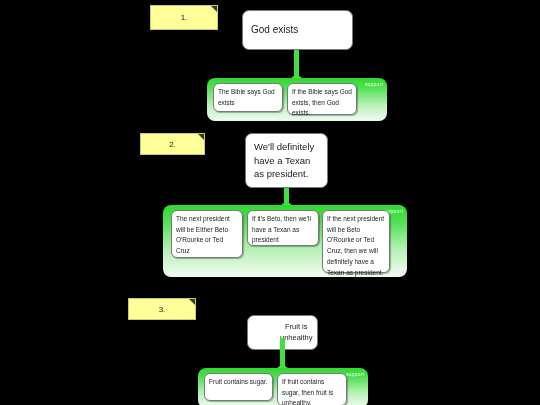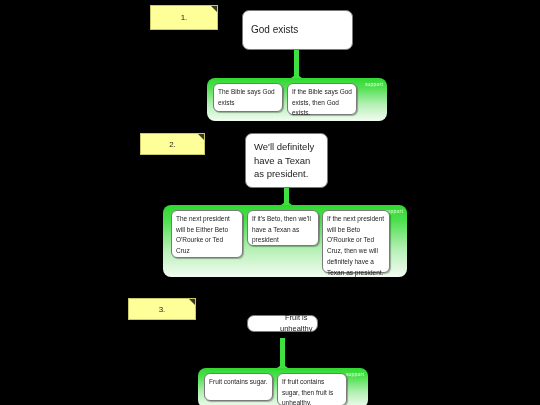--- a/index.html
+++ b/index.html
@@ -155,21 +155,21 @@
     <div class="premise" style="left:159px;top:5px;width:68px;height:63px;">
       <span>If the next president will be Beto O'Rourke or Ted Cruz, then we will definitely have a Texan as president.</span>
     </div>
   </div>
 
   <div class="note" style="left:128px;top:298px;width:68px;height:22px;">
     <span>3.</span>
     <span class="fold"></span>
   </div>
 
-  <div class="claim center" style="left:247px;top:315px;width:71px;height:17px;font-size:7.5px;padding-left:32px;">
+  <div class="claim center" style="left:247px;top:315px;width:71px;height:35px;font-size:7.5px;padding-left:32px;">
     <span>Fruit is unhealthy</span>
   </div>
 
   <div class="connector" style="left:280px;top:338px;width:5px;height:30px;">
     <span class="flare"></span>
   </div>
 
   <div class="support" style="left:198px;top:368px;width:170px;height:40px;">
     <span class="nub"></span>
     <span class="support-label">support</span>

